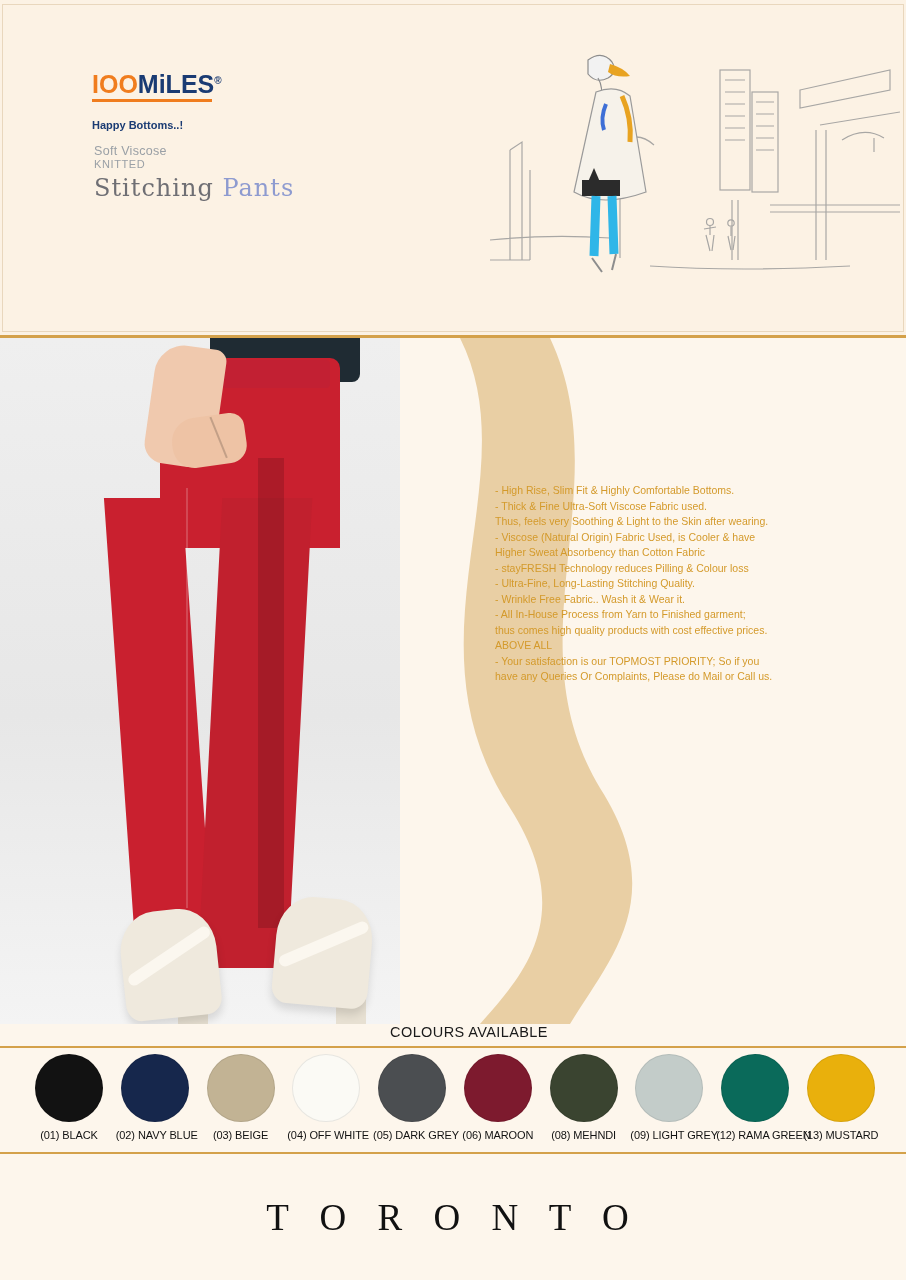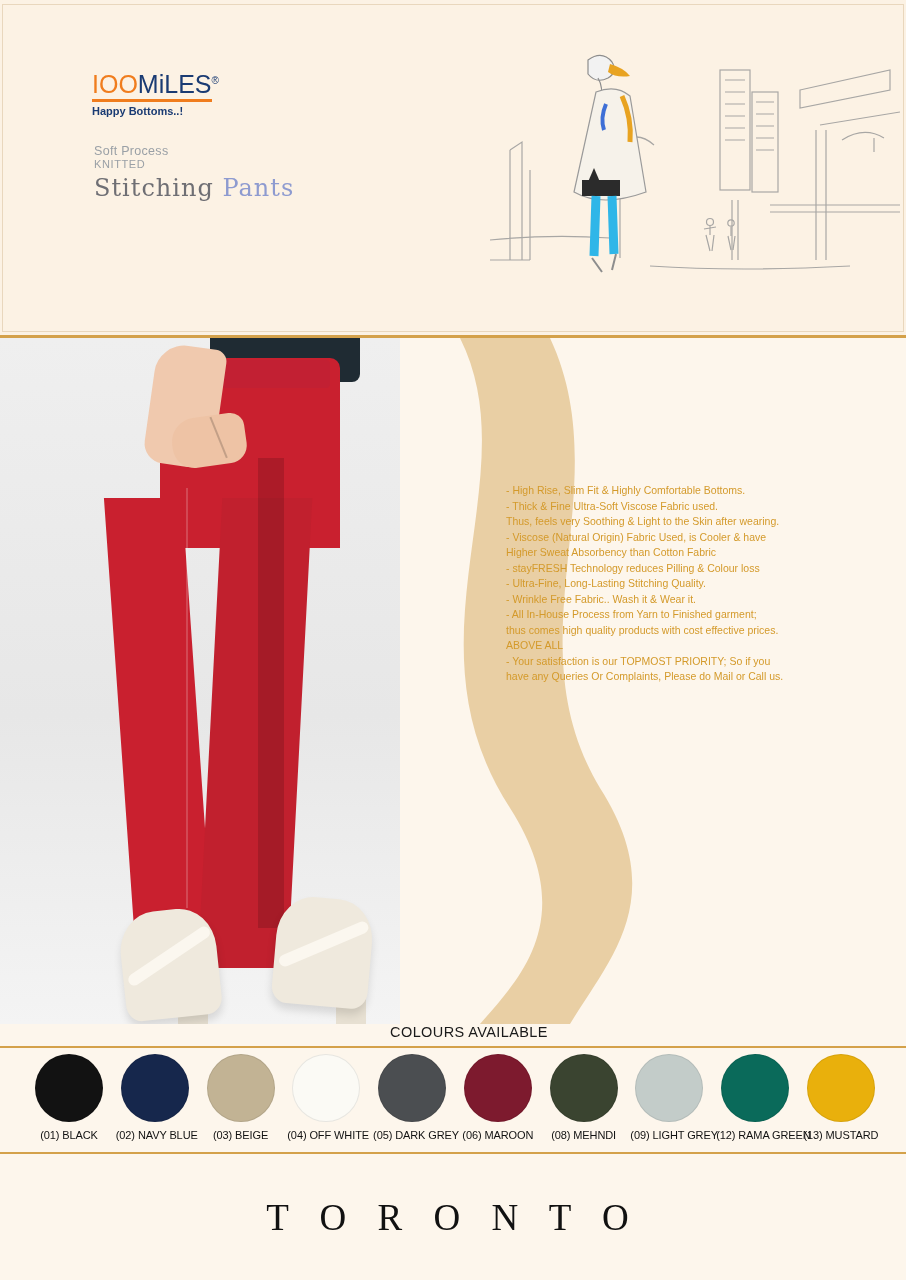--- a/index.html
+++ b/index.html
@@ -25,31 +25,31 @@
   }
   .header-inner {
     position: absolute; left: 2px; top: 4px;
     width: 902px; height: 328px;
     border: 1px solid #e9d7bd;
   }
   .logo-block {
     position: absolute; left: 92px; top: 72px;
   }
   .logo-word {
-    font-size: 25px; font-weight: normal; letter-spacing: 0px;
+    font-size: 25px; font-weight: bold; letter-spacing: 0px;
     line-height: 1;
   }
   .logo-100 { color: #f07d1e; }
   .logo-miles { color: #1a3b73; }
   .logo-r { font-size: 10px; vertical-align: super; color: #1a3b73; }
   .logo-bar {
     width: 120px; height: 3px; background: #f07d1e; margin-top: 2px;
   }
   .logo-tag {
-    margin-top: 3px; font-size: 11px; font-weight: bold; color: #1a3b73;
+    margin-top: 17px; font-size: 11px; font-weight: bold; color: #1a3b73;
   }
   .prod-block { position: absolute; left: 94px; top: 144px; }
   .prod-sub1 { font-size: 12.5px; color: #9aa0a6; letter-spacing: .3px; }
   .prod-sub2 { font-size: 11px; color: #9aa0a6; letter-spacing: .6px; }
   .prod-title {
     margin-top: 4px; font-family: "DejaVu Serif", serif;
     font-size: 24px; letter-spacing: 1px;
   }
   .prod-title .w1 { color: #6f6f74; }
   .prod-title .w2 { color: #8e9bd0; }
@@ -135,21 +135,21 @@
   }
   .heel-l { left: 118px; top: 648px; }
   .heel-r { left: 276px; top: 636px; }
   .strap {
     position: absolute; width: 96px; height: 12px; background: #fbf7ef;
     border-radius: 6px; transform: rotate(-28deg);
   }
 
   
   .features {
-    position: absolute; left: 506px; top: 145px;
+    position: absolute; left: 495px; top: 145px;
     width: 360px;
     font-size: 10.5px; line-height: 15.5px;
     color: #d49a2b;
   }
   .features li { list-style: none; margin-bottom: 0px; white-space: pre-line; }
 
   
   .colours-title {
     position: absolute; left: 16px; top: 1024px; width: 906px;
     text-align: center; font-size: 14.5px; letter-spacing: .4px;
@@ -197,21 +197,21 @@
 
     <div class="logo-block">
       <div class="logo-word">
         <span class="logo-100">IOO</span><span class="logo-miles">MiLES</span><span class="logo-r">®</span>
       </div>
       <div class="logo-bar"></div>
       <div class="logo-tag">Happy Bottoms..!</div>
     </div>
 
     <div class="prod-block">
-      <div class="prod-sub1">Soft Process</div>
+      <div class="prod-sub1">Soft Viscose</div>
       <div class="prod-sub2">KNITTED</div>
       <div class="prod-title">
         <span class="w1">Stitching</span>
         <span class="w2">Pants</span>
       </div>
     </div>
 
     <svg class="sketch" viewBox="0 0 430 290">
       <g stroke="#9a9a9a" stroke-width="1.2" fill="none" opacity=".85">
 

